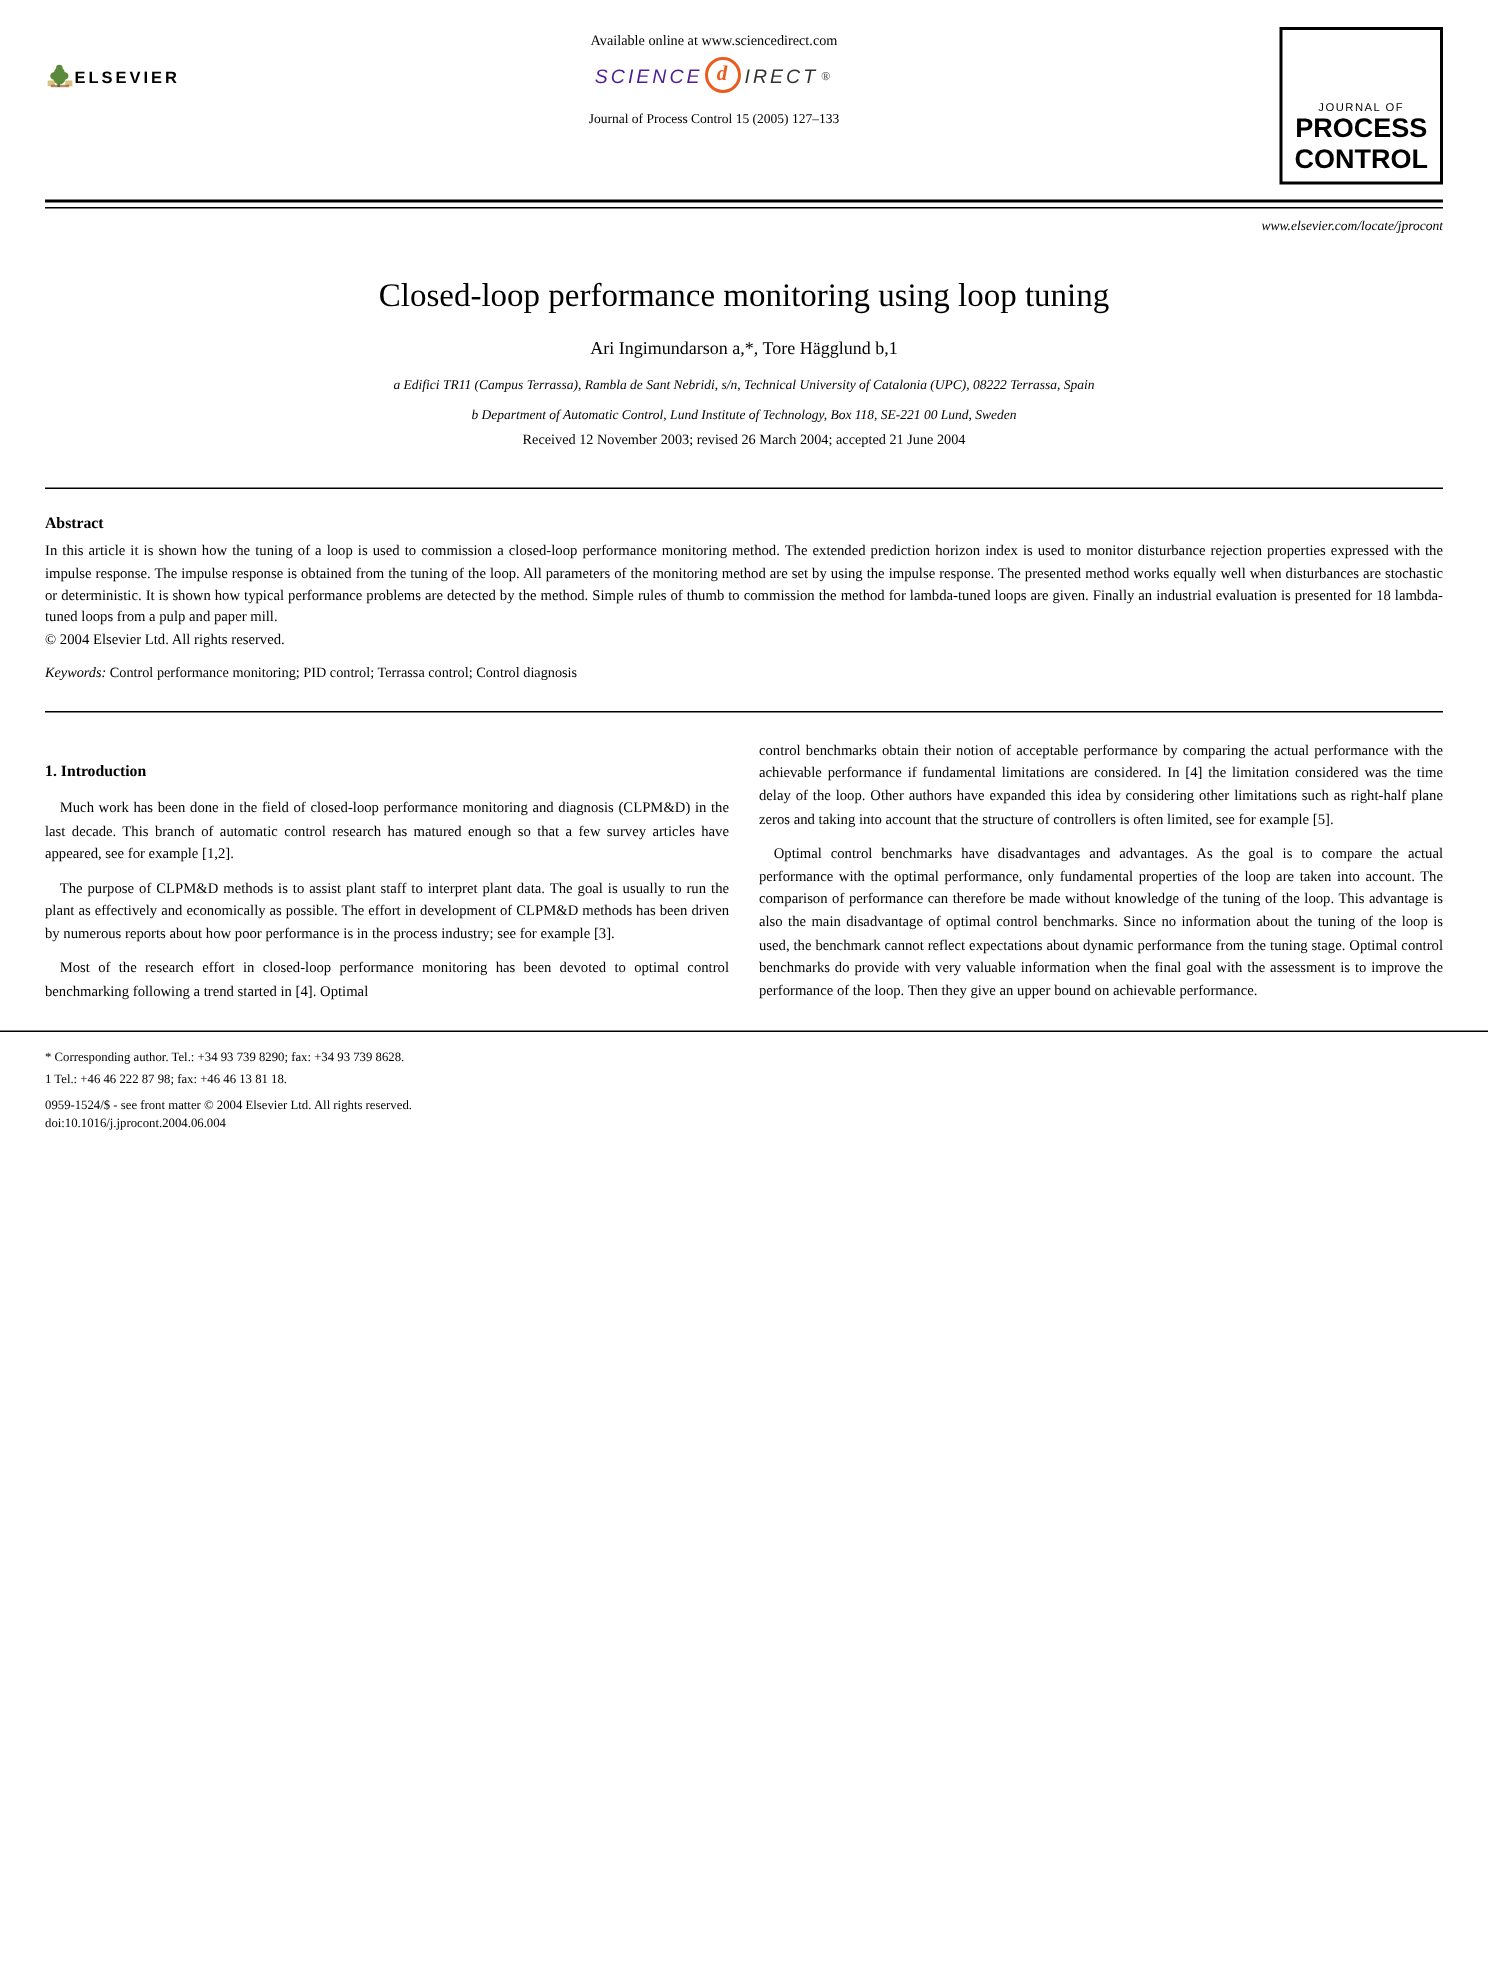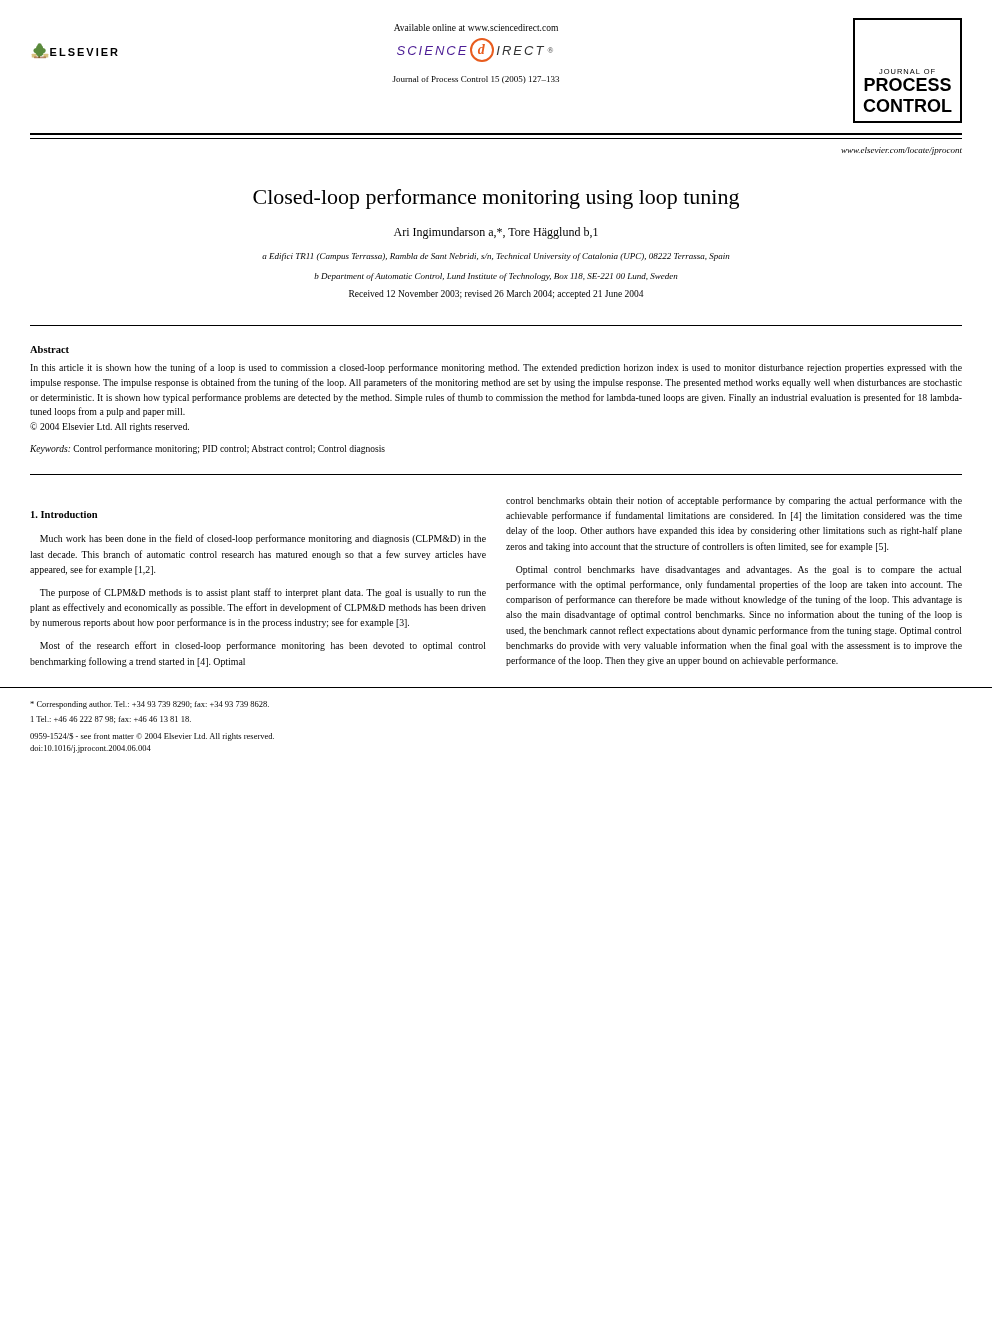--- a/index.html
+++ b/index.html
@@ -320,21 +320,21 @@
 
   <div class="abstract-section">
     <div class="abstract-title">Abstract</div>
     <div class="abstract-text">
       <span>In this article it is shown how the tuning of a loop is used to commission a closed-loop performance monitoring method. The extended prediction horizon index is used to monitor disturbance rejection properties expressed with the impulse response. The impulse response is obtained from the tuning of the loop. All parameters of the monitoring method are set by using the impulse response. The presented method works equally well when disturbances are stochastic or deterministic. It is shown how typical performance problems are detected by the method. Simple rules of thumb to commission the method for lambda-tuned loops are given. Finally an industrial evaluation is presented for 18 lambda-tuned loops from a pulp and paper mill.</span>
       <br>
       <span>© 2004 Elsevier Ltd. All rights reserved.</span>
     </div>
     <div class="keywords-line">
       <span style="font-style:italic;">Keywords:</span>
-      <span>Control performance monitoring; PID control; Abstract control; Control diagnosis</span>
+      <span>Control performance monitoring; PID control; Terrassa control; Control diagnosis</span>
     </div>
   </div>
 
   <hr class="section-divider">
 
   <div class="body-section">
 
     <div class="column">
       <div class="section-heading">1. Introduction</div>
       <div class="paragraph">Much work has been done in the field of closed-loop performance monitoring and diagnosis (CLPM&amp;D) in the last decade. This branch of automatic control research has matured enough so that a few survey articles have appeared, see for example [1,2].</div>

